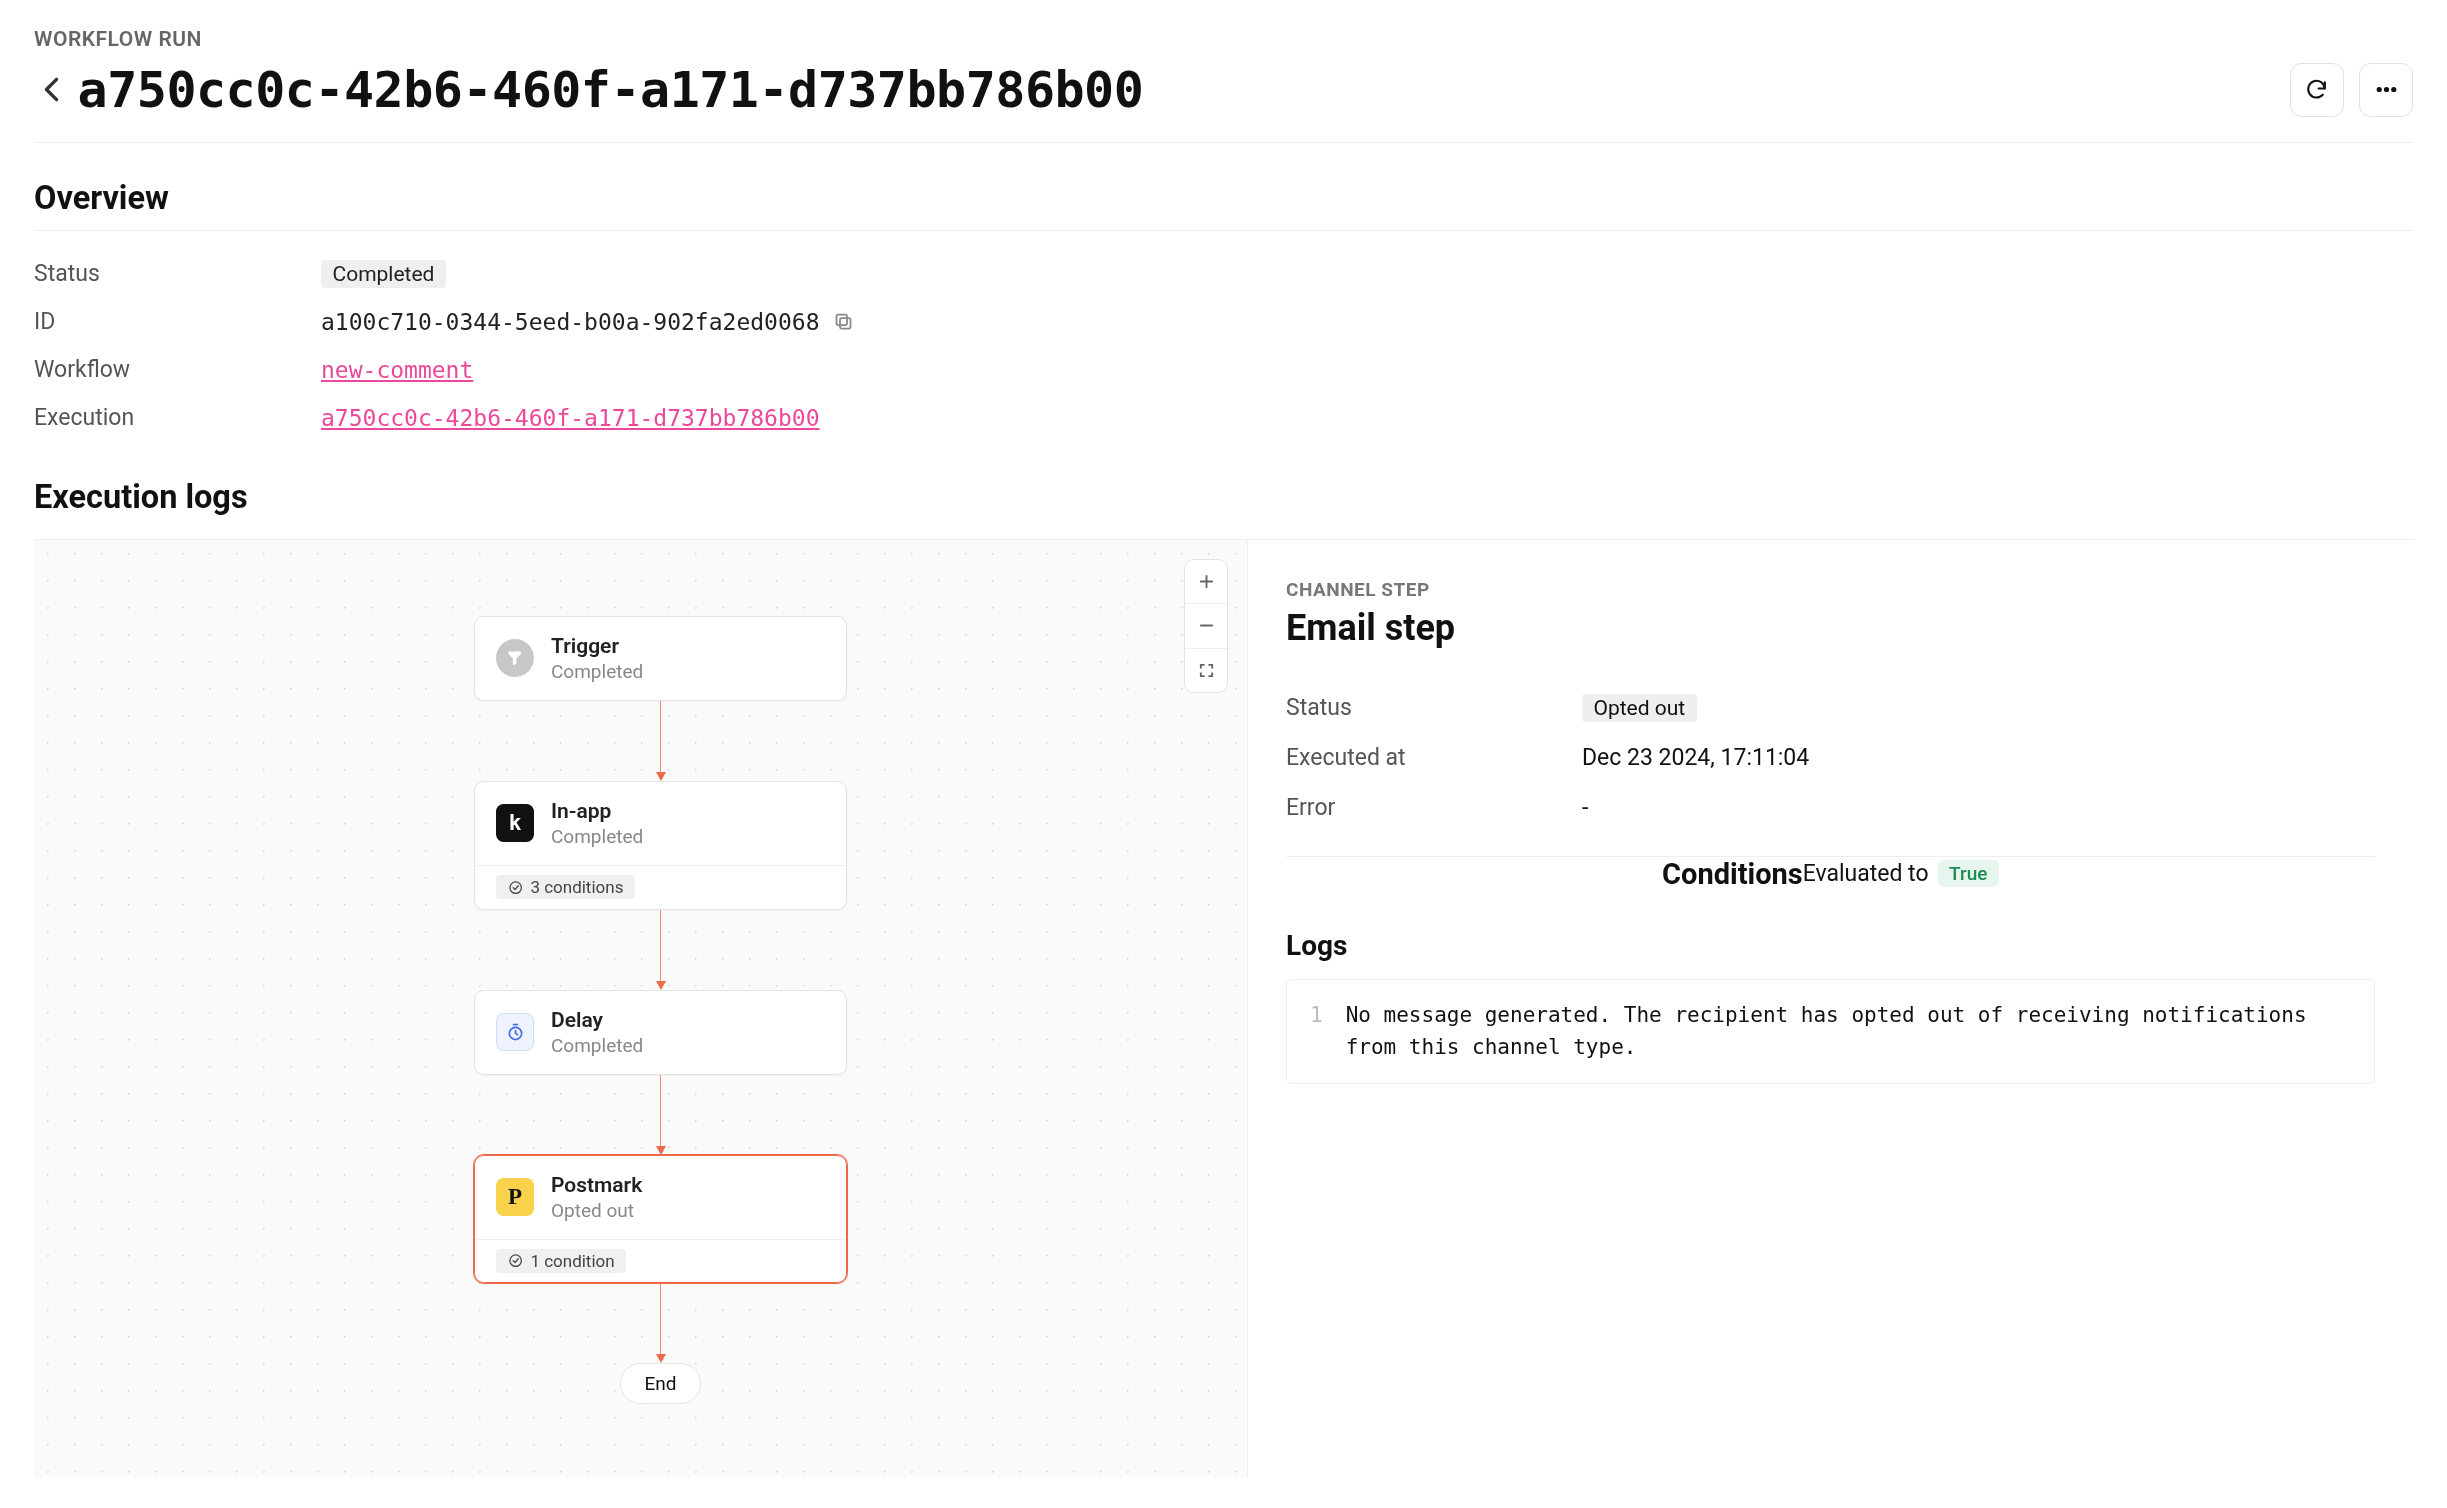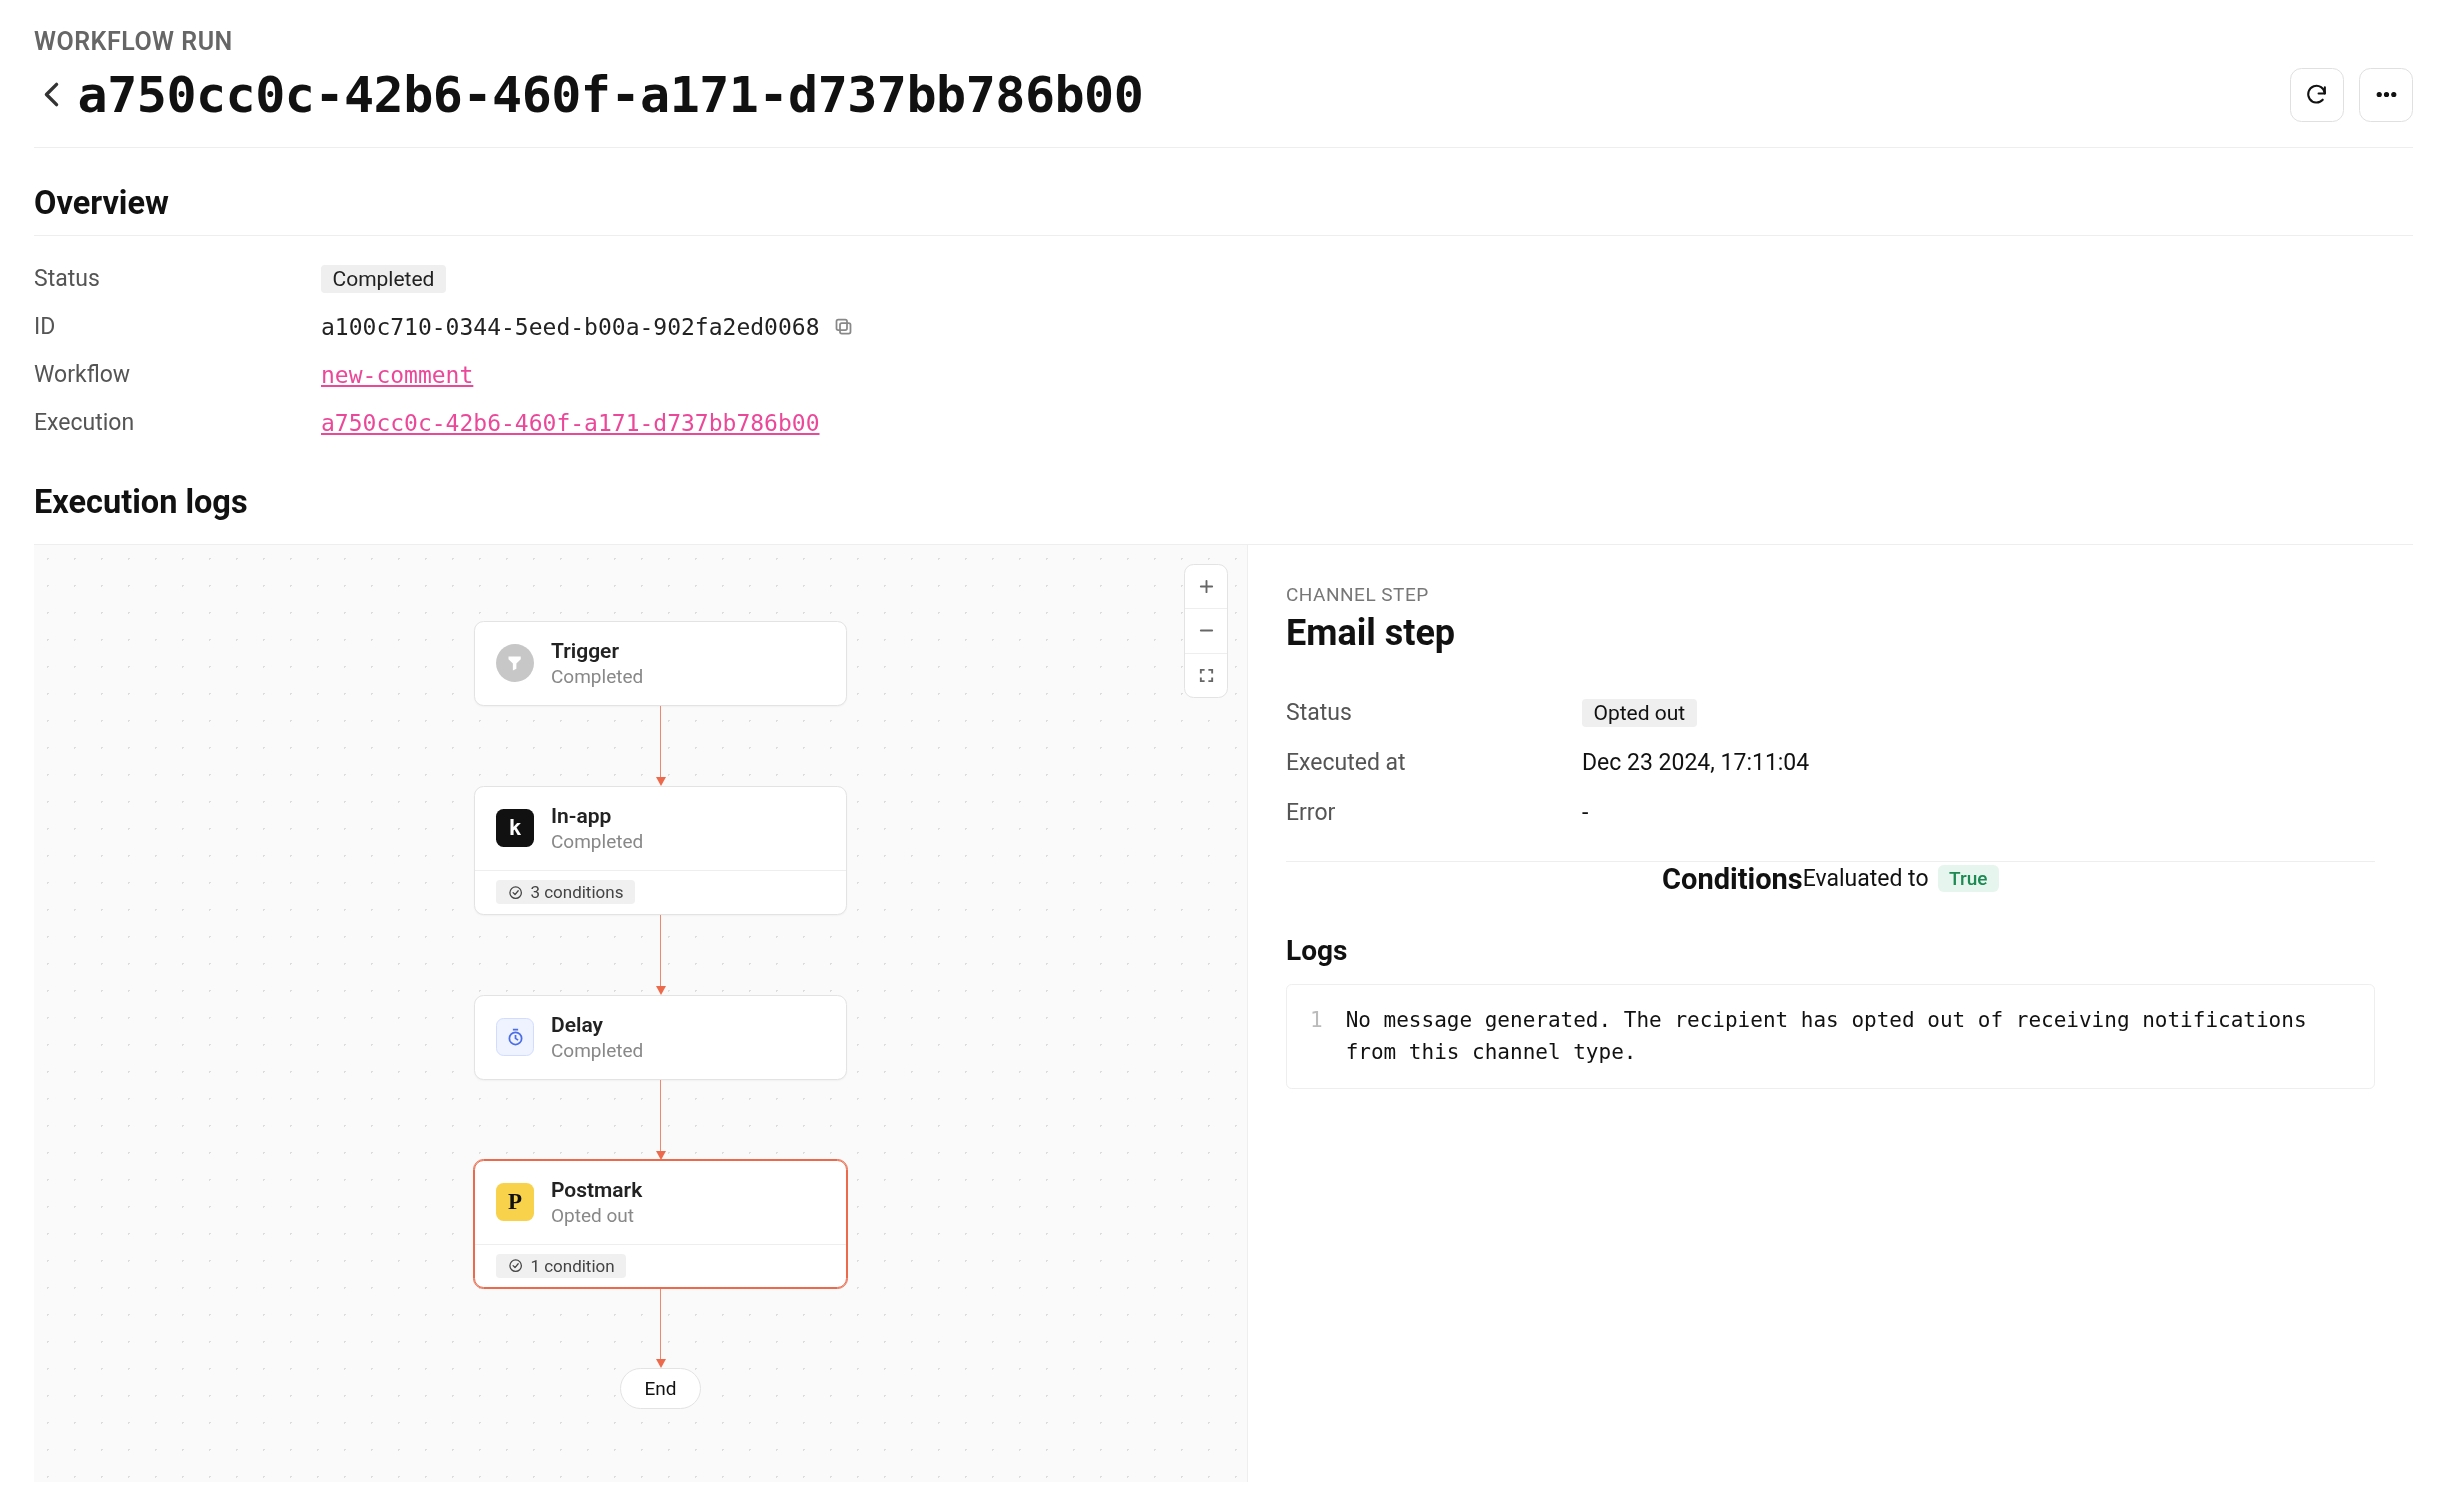--- a/index.html
+++ b/index.html
@@ -1,19 +1,19 @@
 <!DOCTYPE html>
 <html><head>
 <meta charset="utf-8">
 <style>
 * { box-sizing: border-box; margin: 0; padding: 0; }
 body { font-family: -apple-system, BlinkMacSystemFont, "Segoe UI", Roboto, Helvetica, Arial, sans-serif; background: #fff; color: #111; width: 2447px; }
 .page { padding: 27px 34px 0 34px; }
 
-.eyebrow { font-size: 25px; font-weight: 600; letter-spacing: 0.5px; color: #666; text-transform: uppercase; }
+.eyebrow { font-size: 21px; font-weight: 600; letter-spacing: 0.5px; color: #666; text-transform: uppercase; }
 .title-row { display: flex; align-items: center; gap: 9.6px; margin-top: 9.6px; padding-bottom: 23px; border-bottom: 1px solid #eee; }
 .back-icon { width: 34px; height: 34px; display:flex; align-items:center; justify-content:center; color:#333; cursor:pointer; }
 .page-title { font-family: ui-monospace, SFMono-Regular, Menlo, Consolas, monospace; font-size: 50px; font-weight: 700; letter-spacing: -0.5px; }
 .header-actions { margin-left: auto; display:flex; gap:15.3px; }
 .header-btn { width: 54px; height: 54px; border-radius: 11.5px; border:1px solid #e0e0e0; background:#fff; display:flex; align-items:center; justify-content:center; cursor:pointer; }
 .header-btn svg { width:25px; height:25px; stroke: #111; }
 
 .section-title { font-size: 32.5px; font-weight: 700; margin-top: 36px; padding-bottom: 13.4px; border-bottom: 1px solid #eee;}
 
 .kv-rows { margin-top: 19px; }
@@ -45,21 +45,21 @@
 .edge { width: 1.9px; height: 80px; position:relative; }
 .edge-line { position:absolute; inset:0; display:flex; flex-direction:column; align-items:center; justify-content:flex-end; }
 .edge-line .line { width:1.9px; flex:1; background:#ec6a4b; opacity:0.8; }
 .edge-line .arrow { width:0; height:0; border-left:5.7px solid transparent; border-right:5.7px solid transparent; border-top:9.6px solid #ec6a4b; }
 .end-node { background:#fff; border:1px solid #e3e3e3; border-radius:21px; padding:7.6px 23px; font-size:19px; }
 .zoom-ctrl { position:absolute; top:19px; right:19px; width:44px; height:134px; background:#fff; border:1px solid #e3e3e3; border-radius:9.6px; display:flex; flex-direction:column; align-items:center; justify-content:space-around; }
 .zoom-btn { width:100%; flex:1; display:flex; align-items:center; justify-content:center; cursor:pointer; color:#555; }
 .zoom-btn:nth-child(2) { border-top:1px solid #eee; border-bottom:1px solid #eee;}
 
 .detail { flex:1; padding: 38px 38px 38px 38px; }
-.detail-eyebrow { font-size:19px; font-weight:400; letter-spacing:0.5px; color:#777; text-transform:uppercase; }
+.detail-eyebrow { font-size:19px; font-weight:700; letter-spacing:0.5px; color:#777; text-transform:uppercase; }
 .detail-title { font-size:36px; font-weight:700; margin-top:5.7px; }
 .detail-rows { margin-top: 34px; padding-bottom: 23px; border-bottom:1px solid #eee;}
 .detail-row { display:flex; align-items:center; height:50px; }
 .detail-label { width: 296px; font-size:23px; color:#555; }
 .detail-value { font-size:23px; }
 .cond-head { display:flex; align-items:center; justify-content:center; }
 .cond-title { font-size:29px; font-weight:700; }
 .eval-wrap { display:flex; align-items:center; gap:9px; font-size:23px;}
 .eval-badge { background:#e6f6ee; color:#1d8a53; padding:1.9px 11.5px; border-radius:5.7px; font-size:19px; font-weight:500;}
 .cond-box { margin-top:17px; border-left:3.8px solid #1d8a53; background:#f7f7f7; border-radius:5.7px; padding: 19px 23px; }

